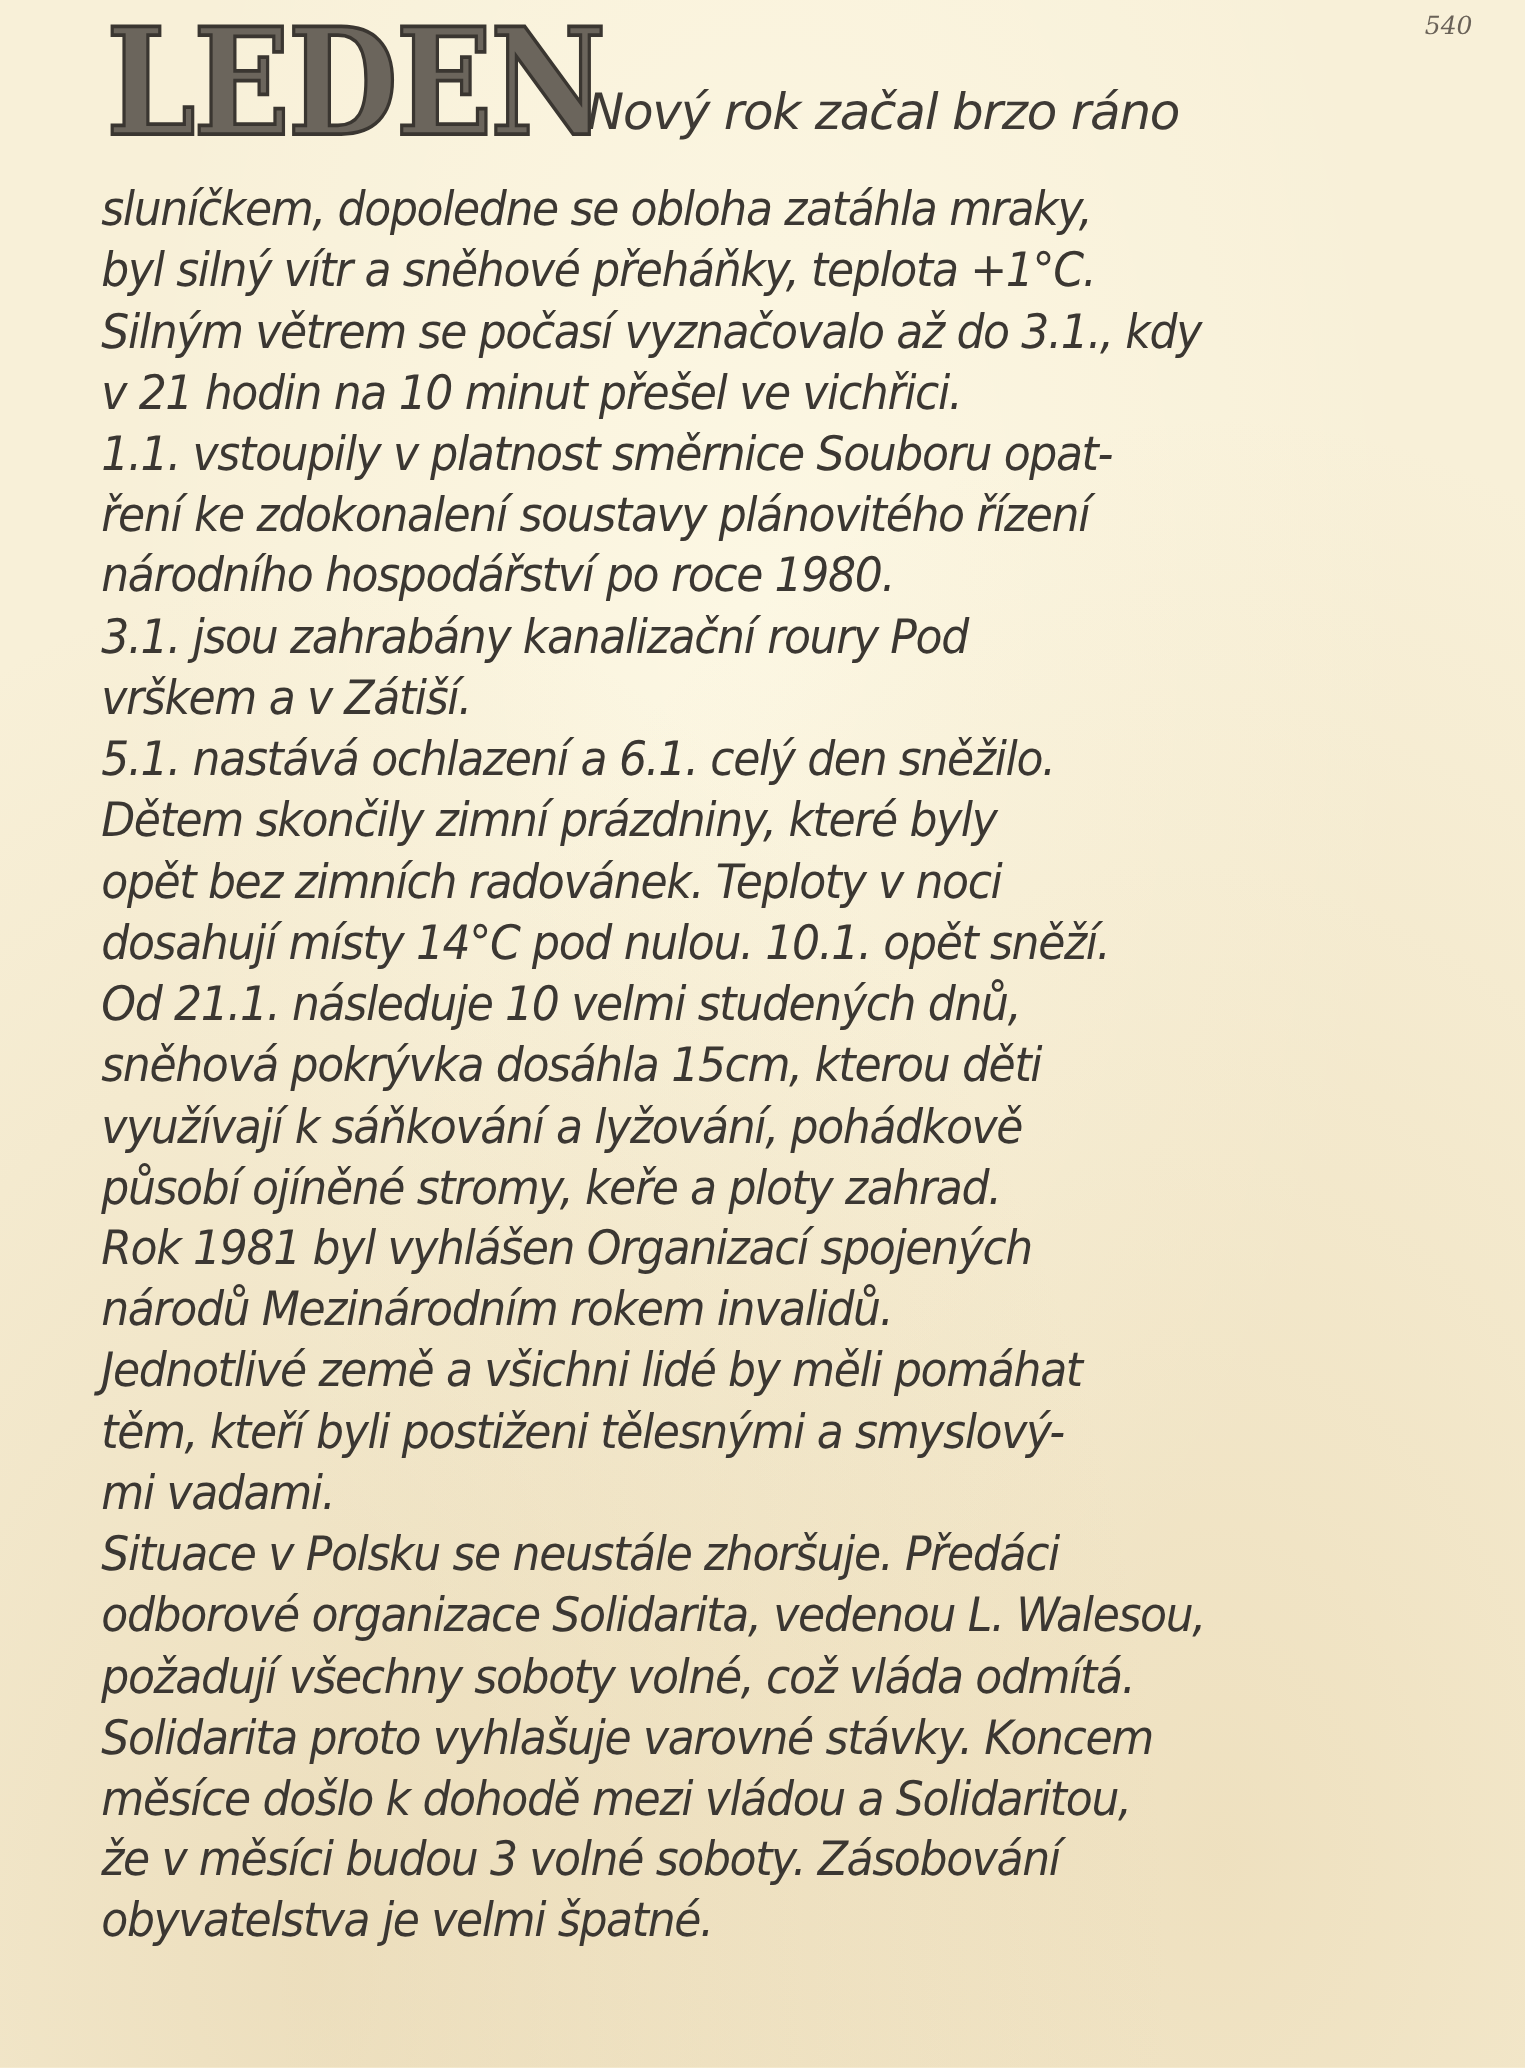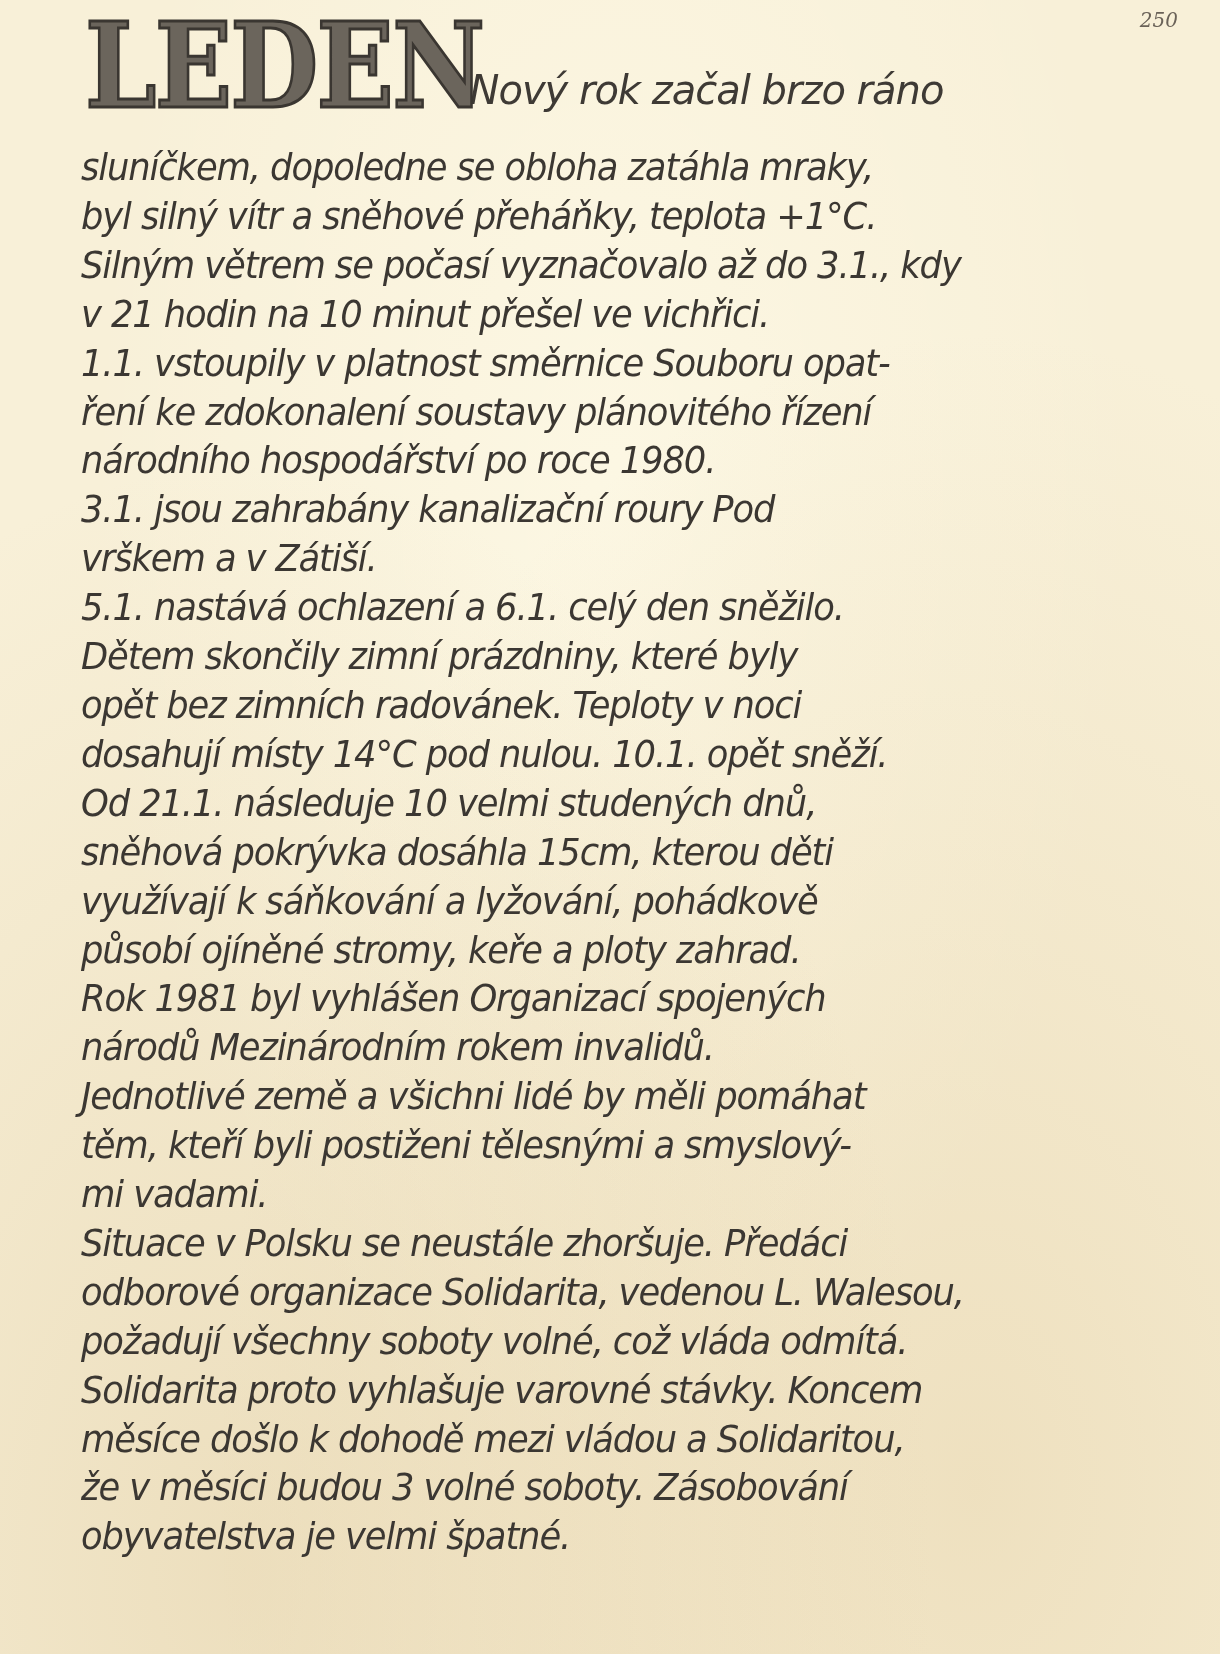--- a/index.html
+++ b/index.html
@@ -56,21 +56,21 @@
     letter-spacing: -1.2px;
     white-space: nowrap;
     color: #3b3732;
     transform: scaleX(0.93);
     transform-origin: left center;
   }
 </style>
 </head>
 <body>
 
-<div class="page-number">250</div>
+<div class="page-number">540</div>
 
 <div class="heading-line">
   <span class="leden">LEDEN</span>
   <span class="heading-rest">-Nový rok začal brzo ráno</span>
 </div>
 
 <div class="body-text">
   <div class="line">sluníčkem, dopoledne se obloha zatáhla mraky,</div>
   <div class="line">byl silný vítr a sněhové přeháňky, teplota +1°C.</div>
   <div class="line">Silným větrem se počasí vyznačovalo až do 3.1., kdy</div>

